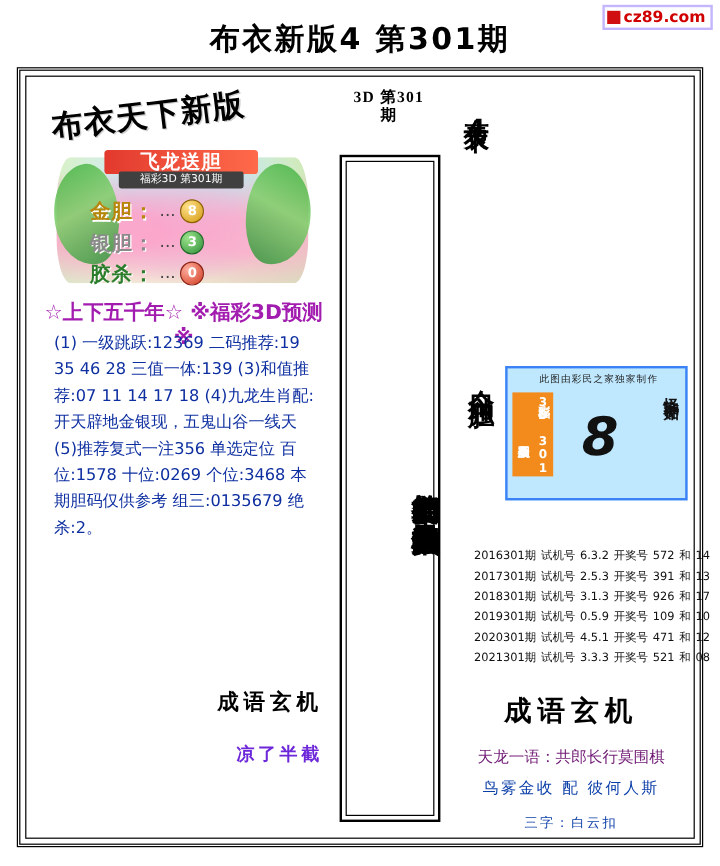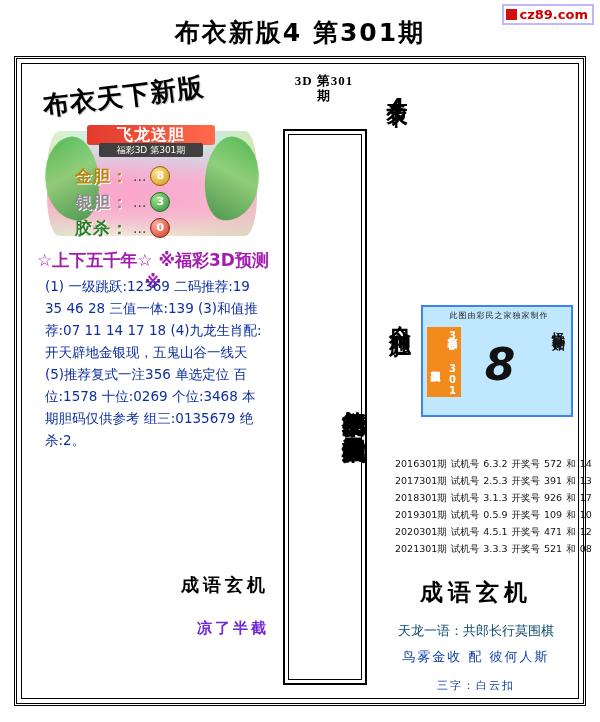--- a/index.html
+++ b/index.html
@@ -218,21 +218,21 @@
     font-size:9.5px;color:#111;line-height:17px;
     font-family:"DejaVu Sans","Liberation Sans",sans-serif;
   }
   .hist-row{display:flex;justify-content:space-between;white-space:nowrap;}
   .hist-row .c{padding-right:4px;}
 
   .tianlong{
     position:absolute;left:0;top:500px;width:198px;text-align:center;
   }
   .tianlong .tl-title{font-size:23px;font-weight:bold;letter-spacing:5px;color:#000;}
-  .tianlong .tl-l1{font-size:13px;color:#0c4a6e;margin-top:14px;}
+  .tianlong .tl-l1{font-size:13px;color:#701a75;margin-top:14px;}
   .tianlong .tl-l2{font-size:13px;color:#0b3fa8;margin-top:8px;letter-spacing:2px;}
   .tianlong .tl-l3{font-size:11px;color:#0b3fa8;margin-top:12px;letter-spacing:2px;}
 </style>
 </head>
 <body>
 
 <div class="page">
 
   <div class="cz-logo">
     <span class="sq"></span>

